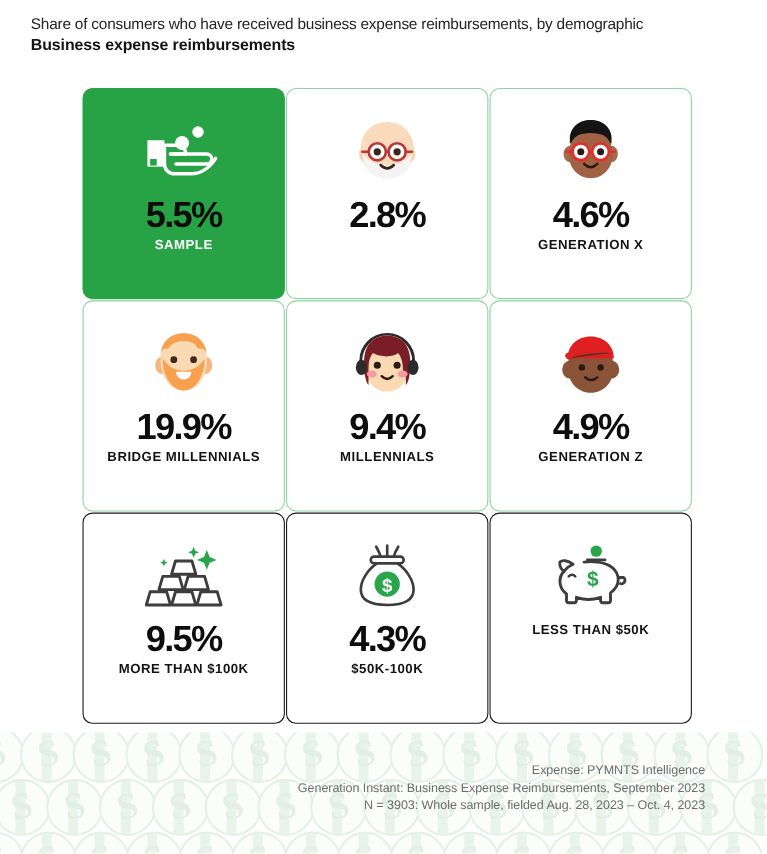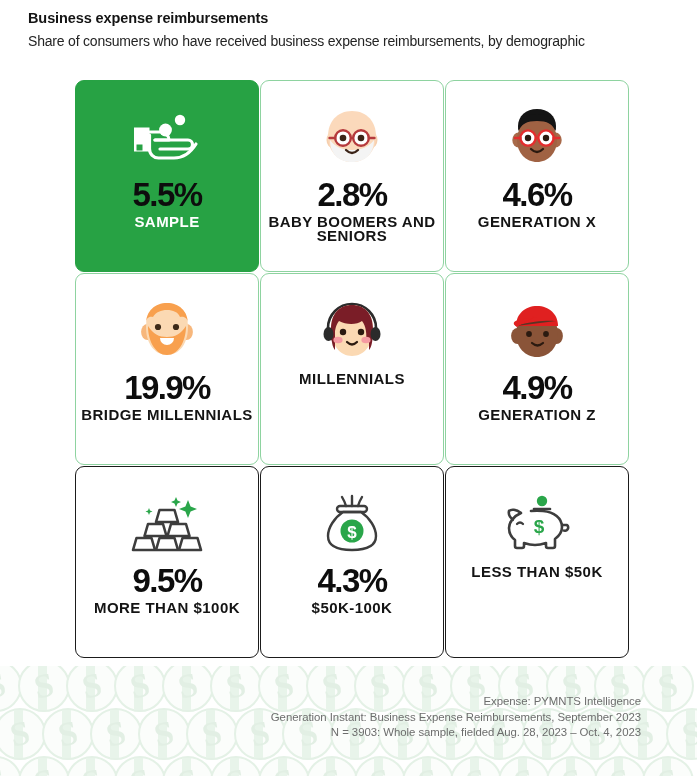--- a/index.html
+++ b/index.html
@@ -77,21 +77,21 @@
     display: flex; align-items: center; justify-content: center;
     margin-bottom: 4px;
   }
   .card-icon svg { display: block; }
   .card-value {
     font-size: 33px; font-weight: bold; color: #0d0d0d;
     letter-spacing: -1.6px; line-height: 36px;
     font-family: "Liberation Sans", sans-serif;
   }
   .card-label {
-    font-size: 15px; font-weight: bold; color: #141414;
+    font-size: 12px; font-weight: bold; color: #141414;
     letter-spacing: 0.45px; line-height: 14px;
     text-align: center; text-transform: uppercase;
     margin-top: 2px;
   }
   .card.filled .card-label { color: #ffffff; }
 
   
   #footer {
     position: absolute; right: 56px; top: 694px;
     width: 600px; text-align: right; z-index: 2;
@@ -100,22 +100,22 @@
     font-size: 11.4px; color: #6d6d6d; line-height: 15.5px;
     letter-spacing: -0.05px;
   }
 </style>
 </head>
 <body>
 
 <div id="page">
 
   <div id="header">
+    <div id="chart-subtitle">Share of consumers who have received business expense reimbursements, by demographic</div>
     <div id="chart-title">Business expense reimbursements</div>
-    <div id="chart-subtitle">Share of consumers who have received business expense reimbursements, by demographic</div>
   </div>
 
   <div id="watermark">
       <div class="wm-row" style="top: -6px;">
         <div class="wm-coin" style="left: -30px;">
           <div class="c-outer"></div>
           <div class="c-s">S</div>
         </div>
         <div class="wm-coin" style="left: 18px;">
           <div class="c-outer"></div>
@@ -372,21 +372,20 @@
           <circle cx="42" cy="31" r="7.8" fill="#ffffff" stroke="#b5393c" stroke-width="2.4"></circle>
           <path d="M31.8 31 H34.2" stroke="#b5393c" stroke-width="2.4"></path>
           <path d="M16.2 31 H10.5" stroke="#b5393c" stroke-width="2.4" stroke-linecap="round"></path>
           <path d="M49.8 31 H55.5" stroke="#b5393c" stroke-width="2.4" stroke-linecap="round"></path>
           <circle cx="24" cy="31" r="3.3" fill="#3b2418"></circle>
           <circle cx="42" cy="31" r="3.3" fill="#3b2418"></circle>
           <path d="M27 43 Q33 49 39 43" fill="none" stroke="#3b2418" stroke-width="2.3" stroke-linecap="round"></path>
         </svg>
       </div>
       <div class="card-value">2.8%</div>
-      <div class="card-label">BABY BOOMERS AND SENIORS</div>
     </div>
 
     <div class="card green-border">
       <div class="card-icon">
         <svg width="66" height="62" viewBox="0 0 66 62">
           <path d="M33 2 C44 2 52 9 52 19 C52 26 47 29 47 29 L19 29 C19 29 14 26 14 19 C14 9 22 2 33 2 Z" fill="#141414"></path>
           <ellipse cx="14.5" cy="33" rx="6.2" ry="7.6" fill="#a86a4a"></ellipse>
           <ellipse cx="51.5" cy="33" rx="6.2" ry="7.6" fill="#a86a4a"></ellipse>
           <path d="M33 12 C45 12 53 21 53 33 C53 46 44 55 33 55 C22 55 13 46 13 33 C13 21 21 12 33 12 Z" fill="#a06243"></path>
           <path d="M14 24 C14 14 22 7 33 7 C44 7 52 14 52 24 C49 17 43 14 33 14 C23 14 17 17 14 24 Z" fill="#141414"></path>
@@ -433,20 +432,21 @@
           <path d="M54 30 C54 42 52 48 50 50 L50 30 Z" fill="#7a1d27"></path>
           <ellipse cx="9.5" cy="34" rx="5" ry="7" fill="#2b2b2b"></ellipse>
           <ellipse cx="56.5" cy="34" rx="5" ry="7" fill="#2b2b2b"></ellipse>
           <circle cx="24" cy="32" r="3.2" fill="#2b1a10"></circle>
           <circle cx="42" cy="32" r="3.2" fill="#2b1a10"></circle>
           <ellipse cx="19" cy="40" rx="4.6" ry="3.2" fill="#f59aa2"></ellipse>
           <ellipse cx="47" cy="40" rx="4.6" ry="3.2" fill="#f59aa2"></ellipse>
           <path d="M28 42 Q33 47 38 42" fill="none" stroke="#2b1a10" stroke-width="2.2" stroke-linecap="round"></path>
         </svg>
       </div>
+      <div class="card-value">9.4%</div>
       <div class="card-label">MILLENNIALS</div>
     </div>
 
     <div class="card green-border">
       <div class="card-icon">
         <svg width="66" height="62" viewBox="0 0 66 62">
           <ellipse cx="13.5" cy="36" rx="6.4" ry="8" fill="#8a5438"></ellipse>
           <ellipse cx="52.5" cy="36" rx="6.4" ry="8" fill="#8a5438"></ellipse>
           <path d="M33 12 C45 12 54 21 54 34 C54 47 45 57 33 57 C21 57 12 47 12 34 C12 21 21 12 33 12 Z" fill="#8a5438"></path>
           <path d="M12 26 C12 14 21 6 33 6 C45 6 54 14 54 26 Z" fill="#e02020"></path>

